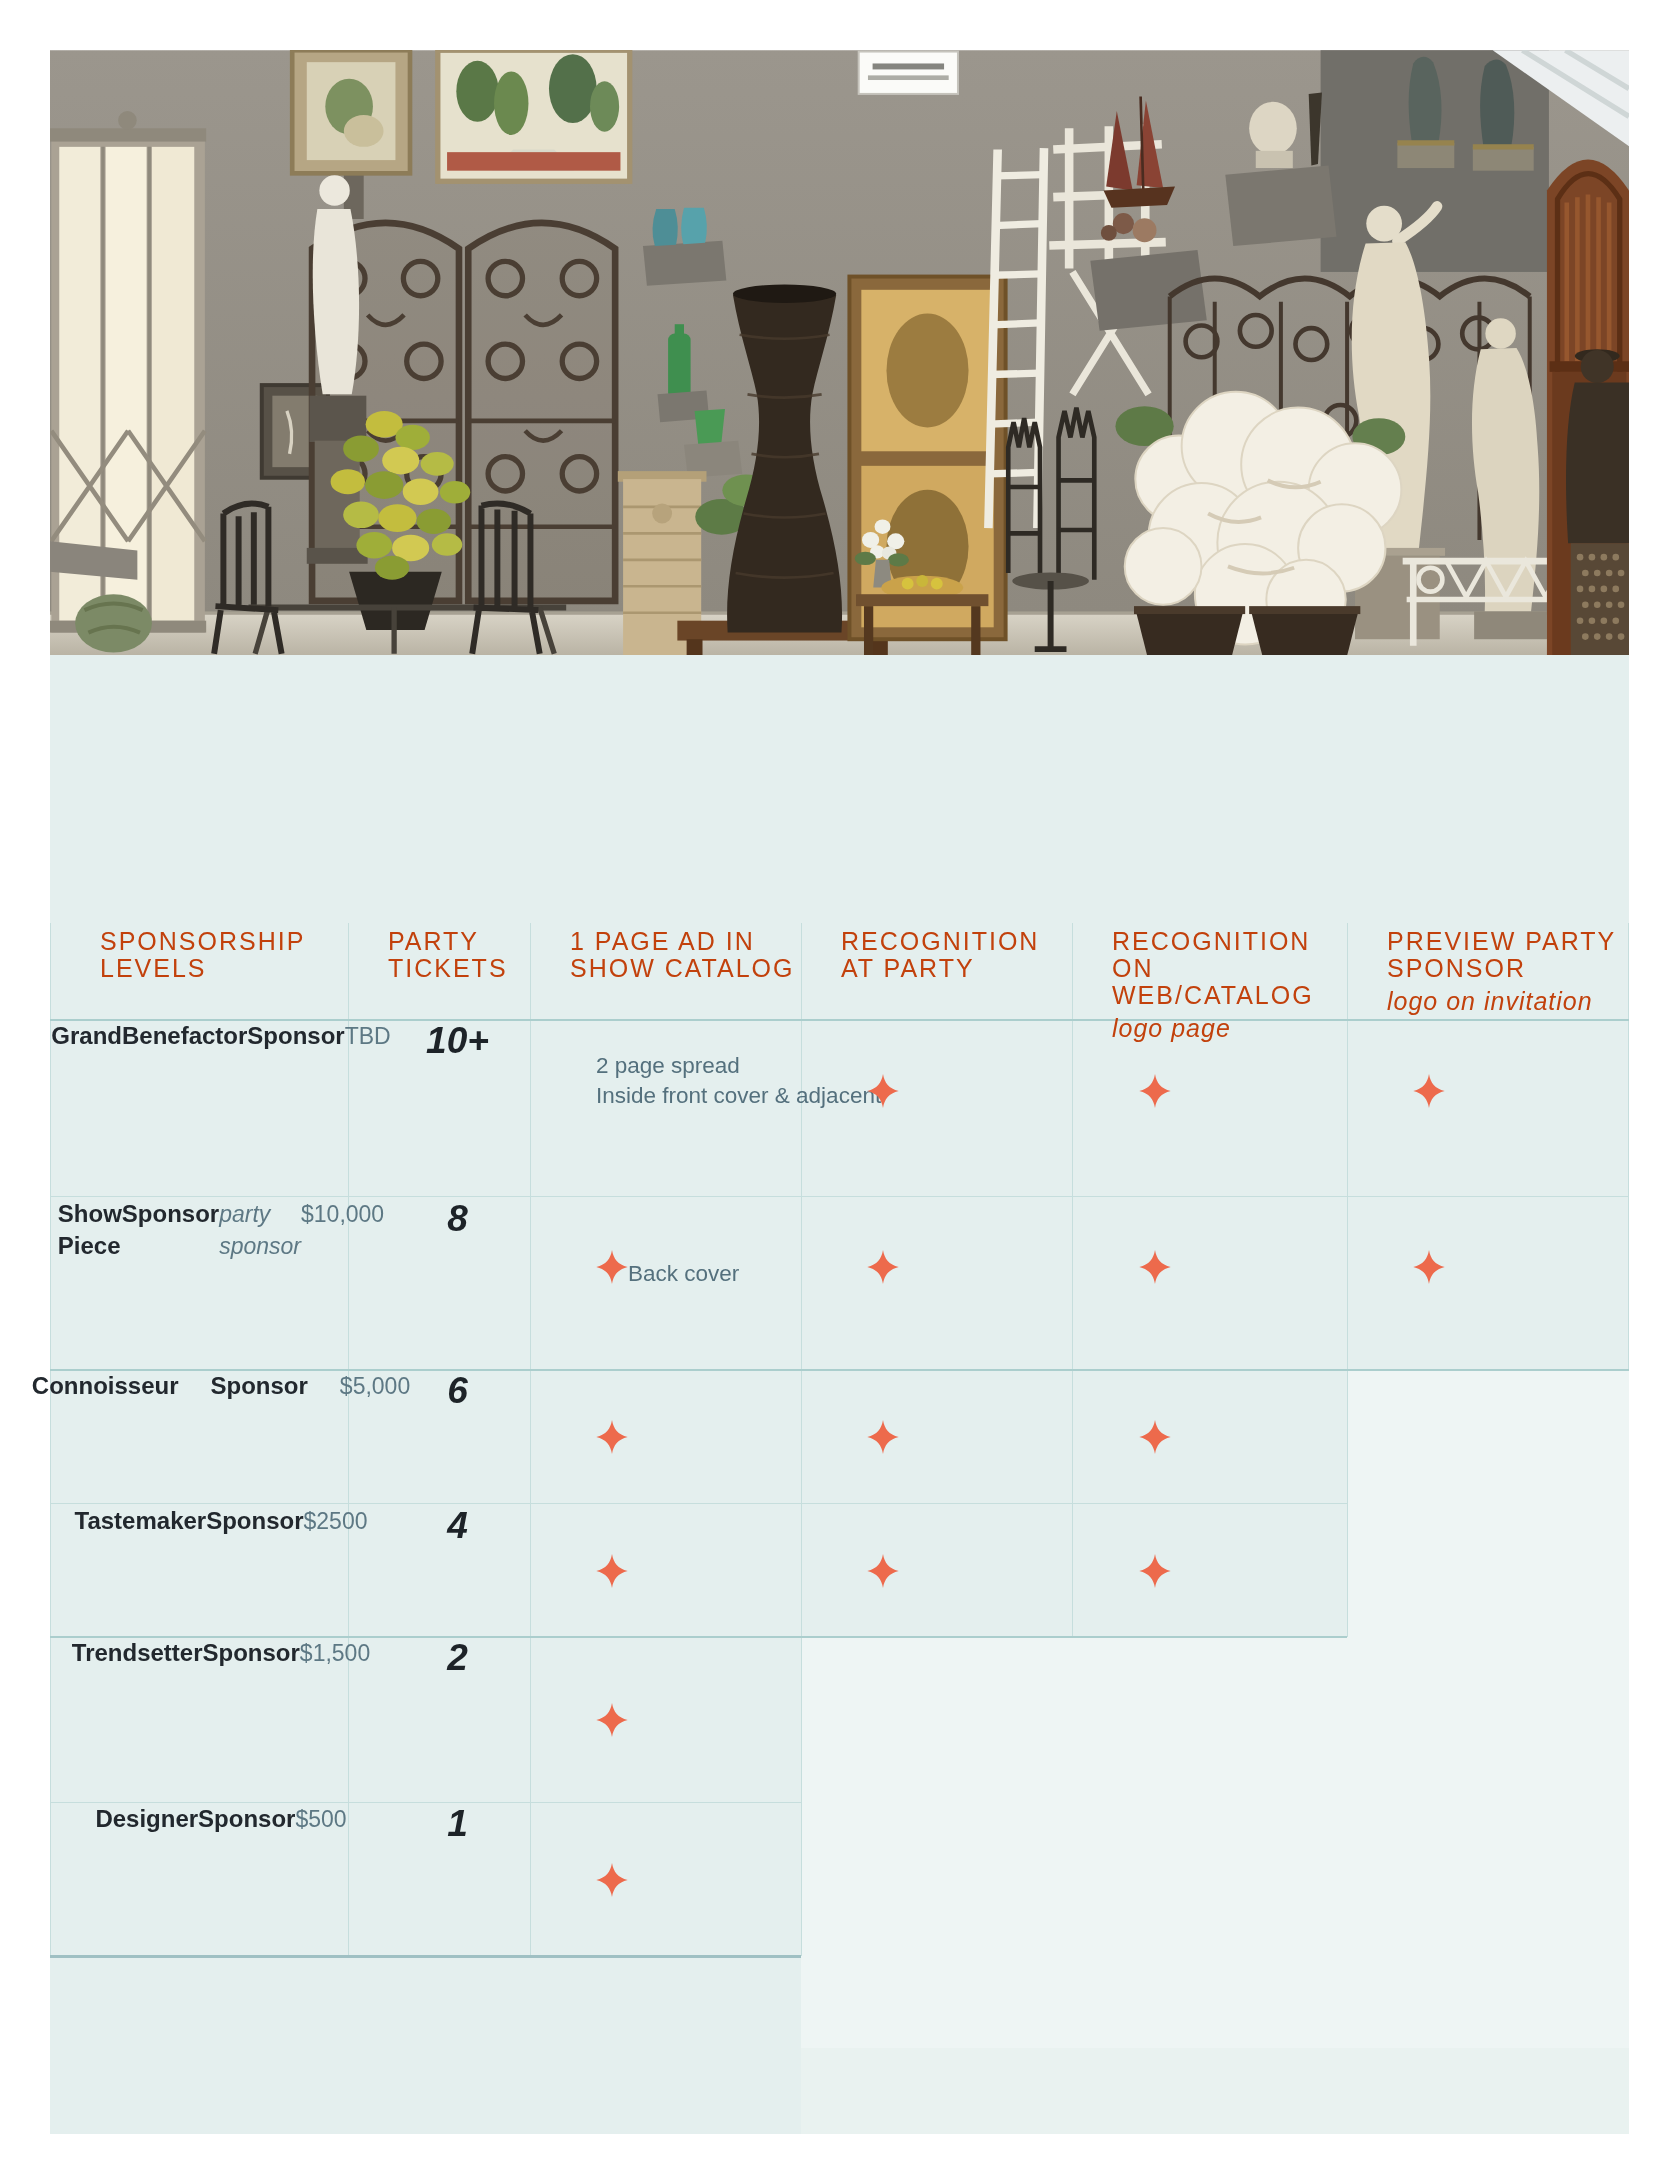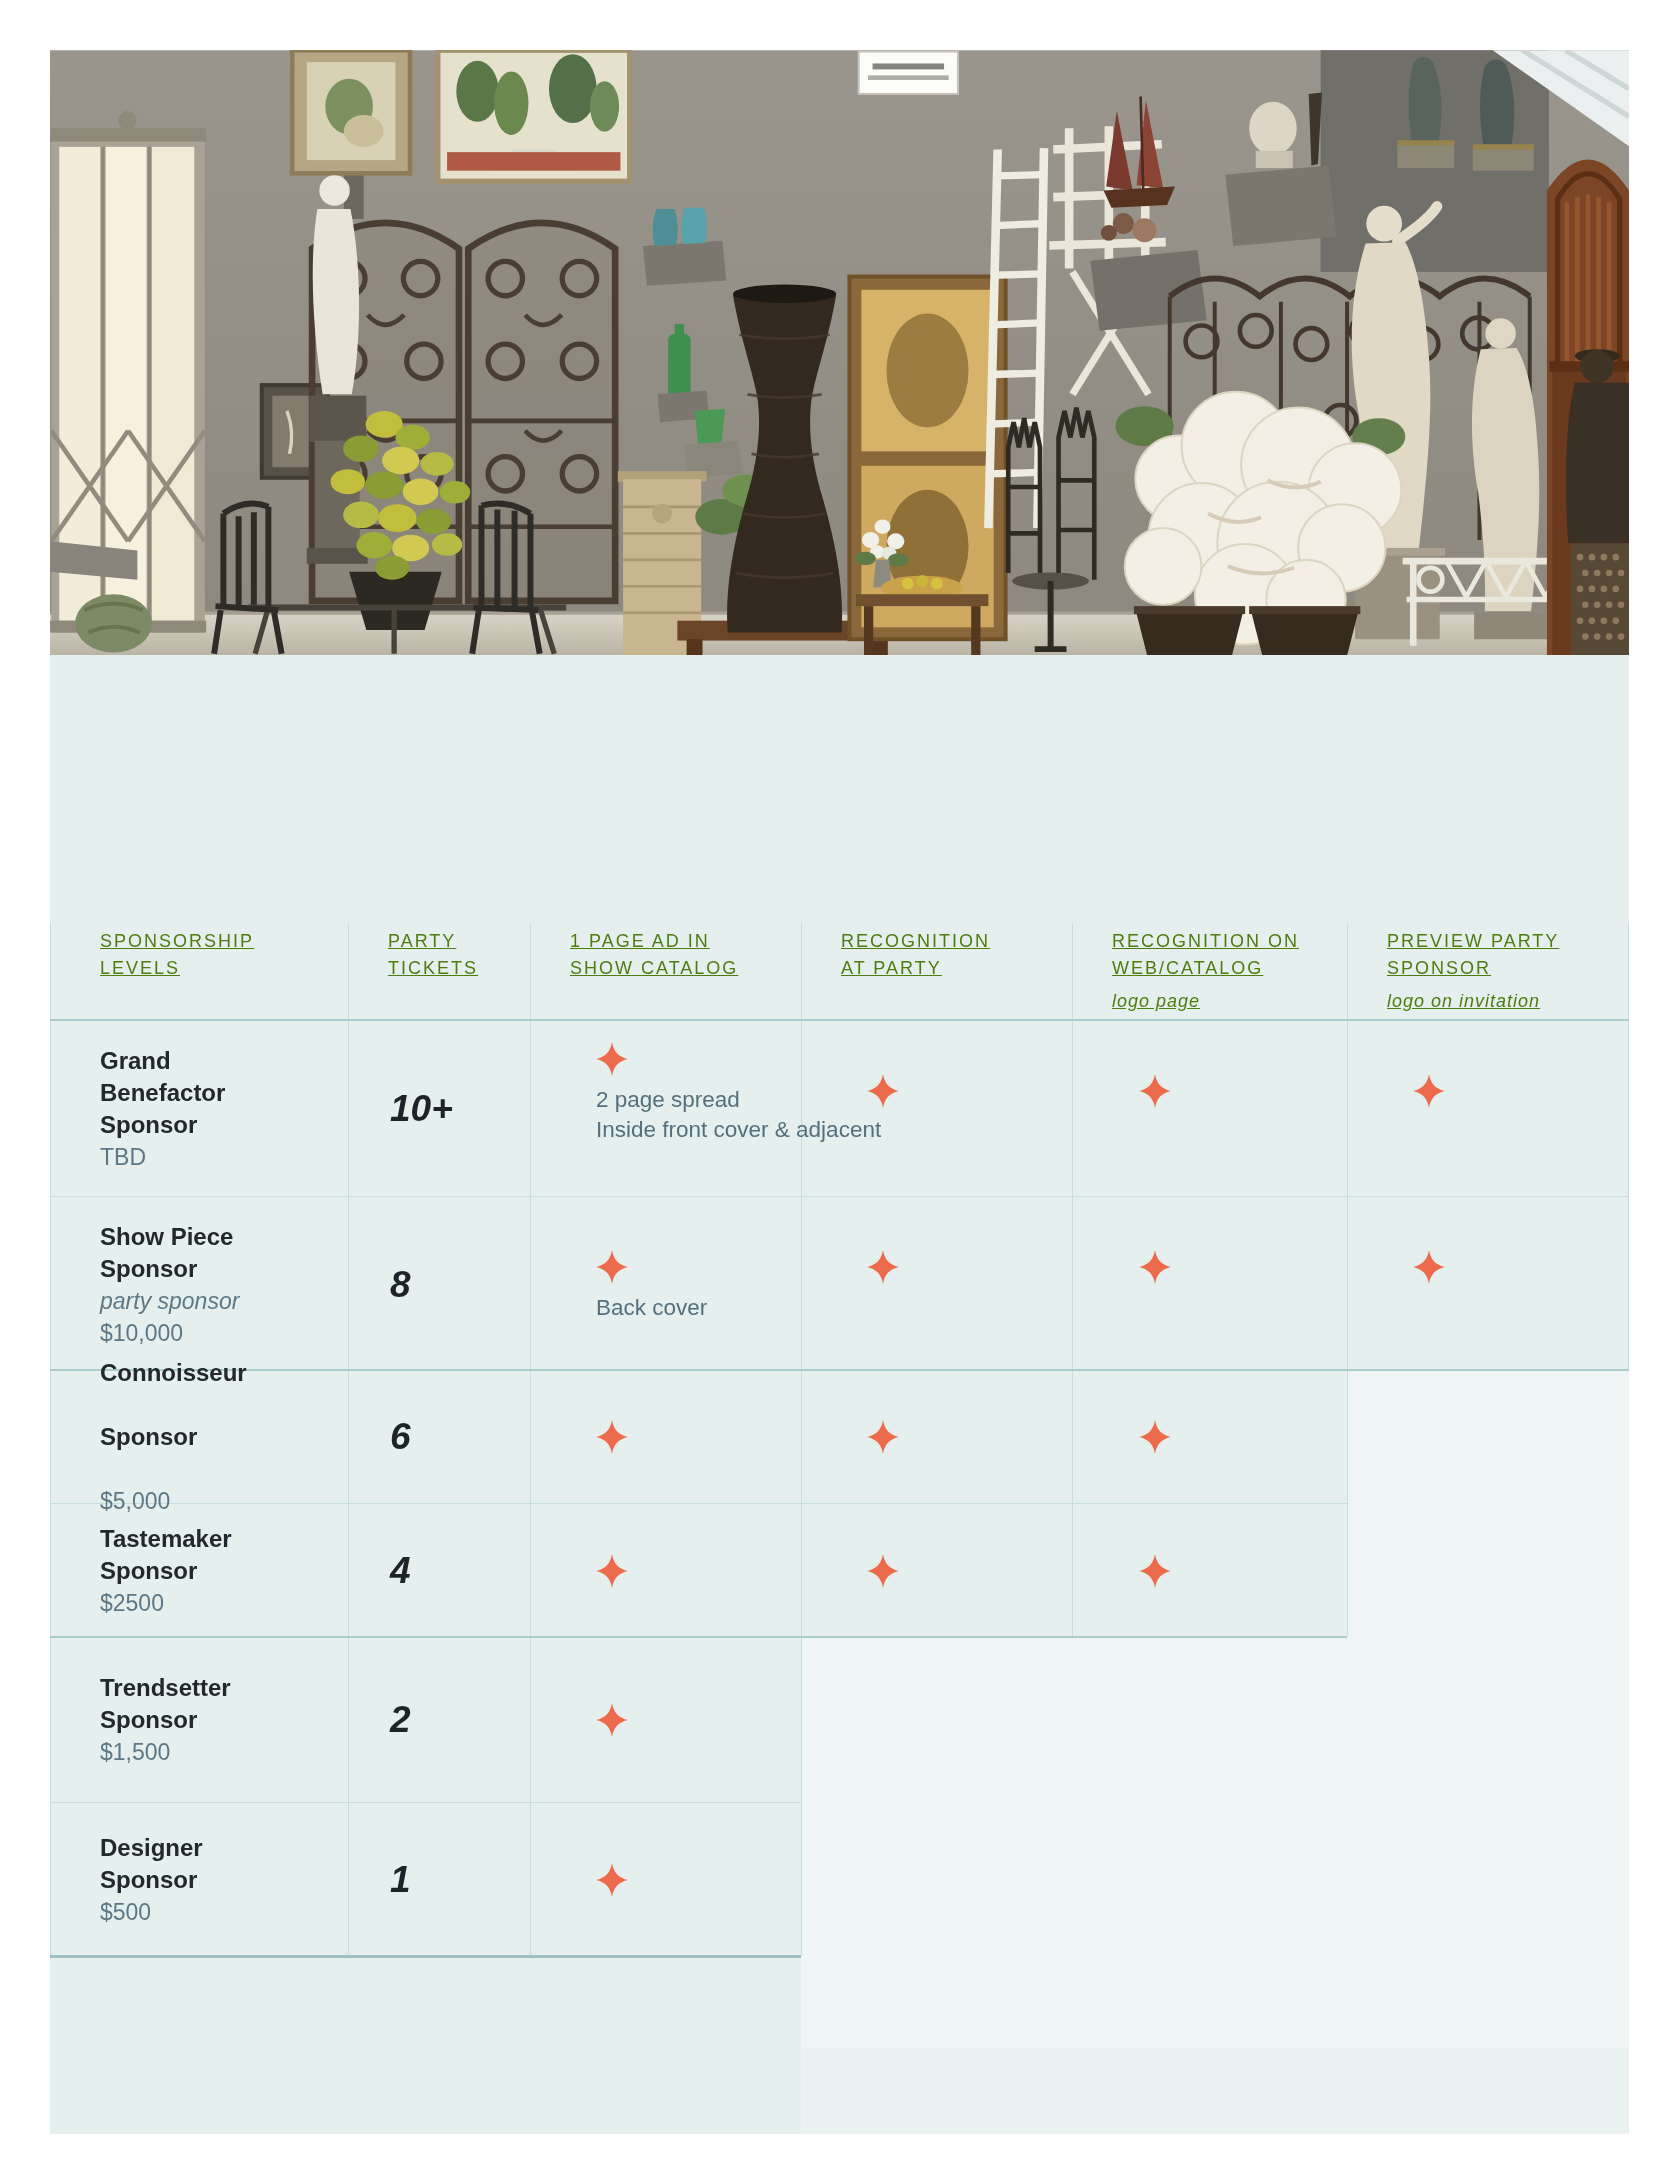--- a/index.html
+++ b/index.html
@@ -17,25 +17,25 @@
   .hl{position:absolute;height:1.3px;}
   .hl.l{background:#c6dedd;}
   .hl.m{background:#abcecd;height:2px;}
   .hl.d{background:#9fc0c3;height:2.6px;}
   .page-title{
     position:absolute;left:50px;top:177px;
     font-size:50px;font-weight:bold;letter-spacing:0px;
     transform:scaleX(.74);transform-origin:left center;white-space:nowrap;
   }
   .hdr{
-    position:absolute;font-size:18px;letter-spacing:2px;color:#4d7c0f;
-    line-height:27px;font-weight:400;text-decoration:underline;
+    position:absolute;font-size:25px;letter-spacing:2px;color:#c2410c;
+    line-height:27px;font-weight:400;
   }
   .hdr .note{font-style:italic;letter-spacing:1px;margin-top:6px;}
-  .cell{position:absolute;display:flex;flex-direction:column;justify-content:center;}
+  .cell{position:absolute;display:flex;flex-direction:row;justify-content:center;}
   .cell.topal{justify-content:flex-start;}
   .lvl{font-size:24px;font-weight:bold;color:#22282e;line-height:32px;}
   .det{font-size:23px;color:#5d7884;line-height:32px;}
   .det.it{font-style:italic;}
   .ticket{font-size:37px;font-weight:bold;color:#1d2328;font-style:italic;}
   .capwrap{margin-top:9.3px;}
   .cap{font-size:22.5px;color:#54707d;line-height:30px;white-space:nowrap;}
 </style>
 </head>
 <body>

